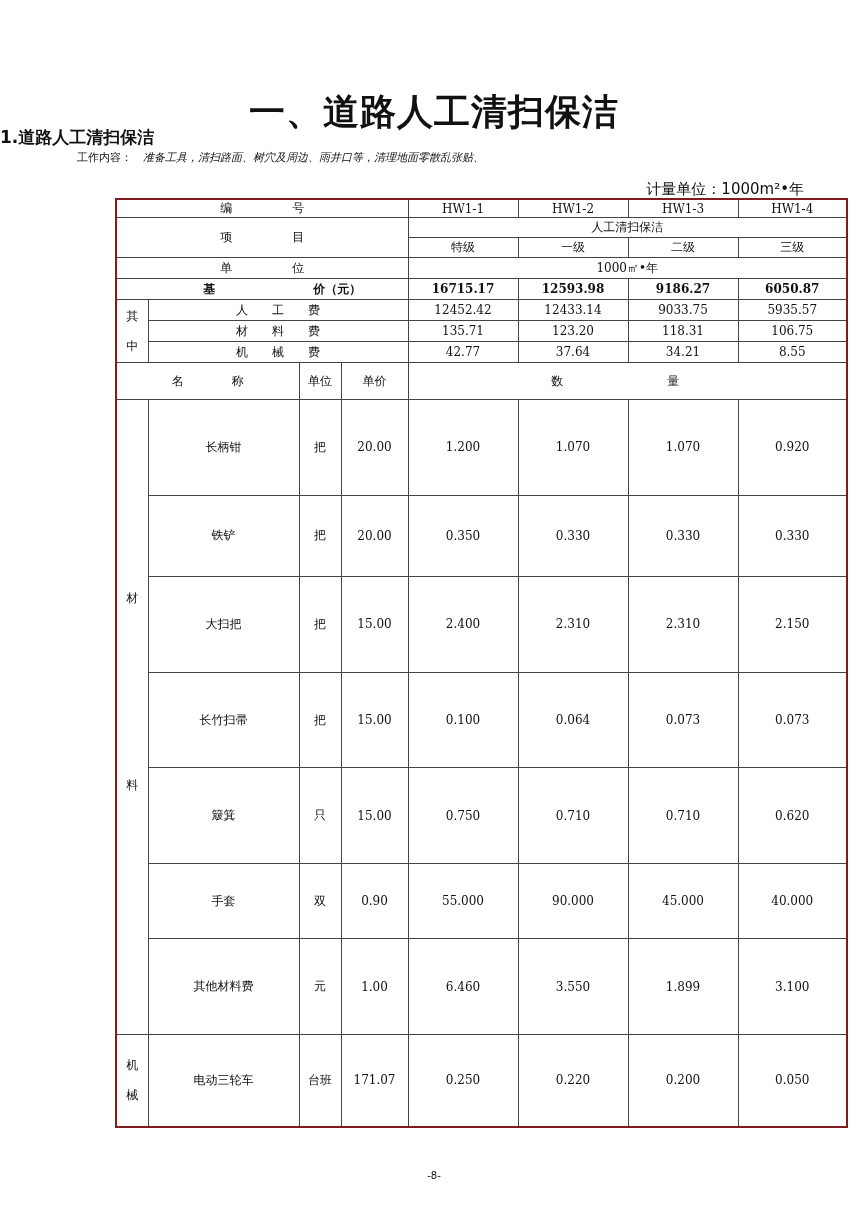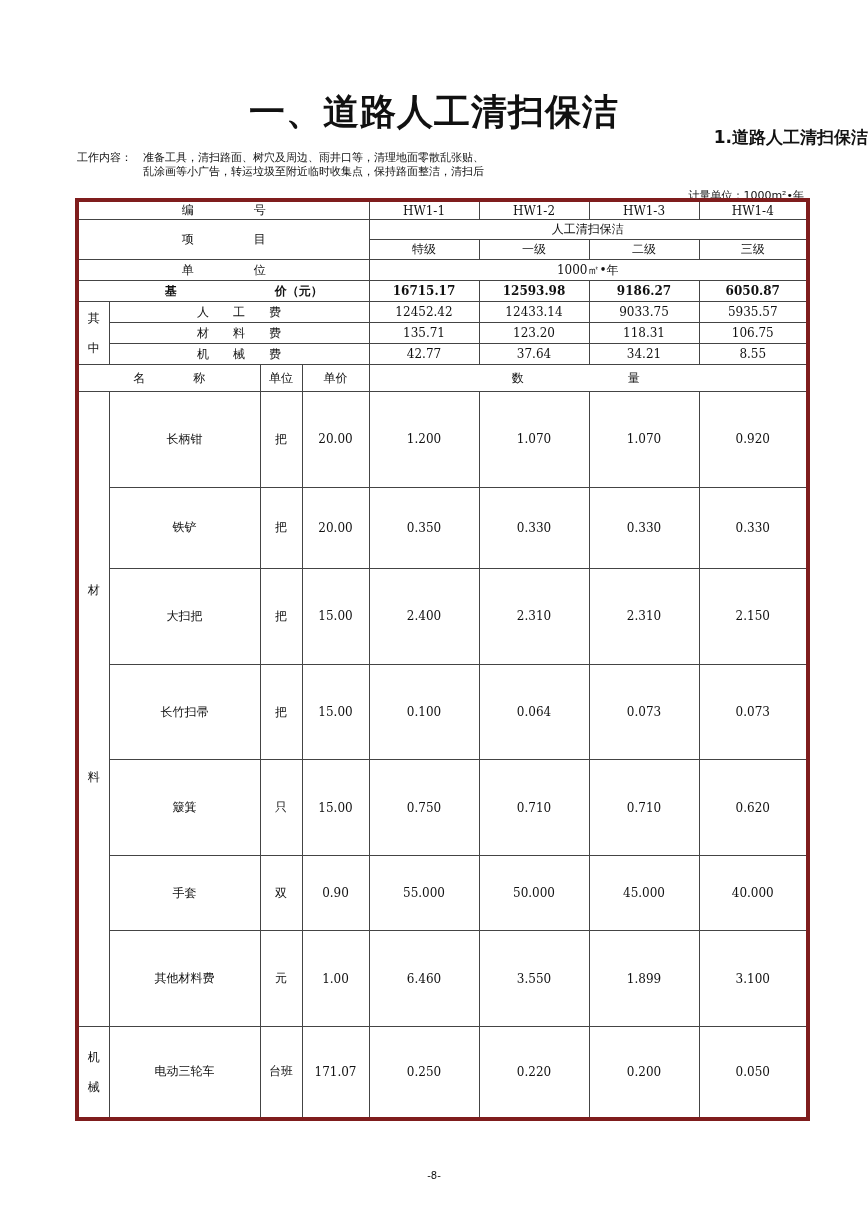--- a/index.html
+++ b/index.html
@@ -1,53 +1,52 @@
 <!DOCTYPE html>
 <html><head>
 <meta charset="utf-8">
 <style>
   html, body { margin: 0; padding: 0; background: #ffffff; }
   body { width: 868px; height: 1228px; position: relative; overflow: hidden;
          font-family: "DejaVu Serif", "Liberation Serif", serif; color: #111; }
   .title { position: absolute; left: 0; width: 868px; top: 88px; text-align: center;
            font-family: "DejaVu Sans", "Liberation Sans", sans-serif; font-weight: bold;
            font-size: 36px; letter-spacing: 1px; }
-  .subtitle { position: absolute; left: 0; width: 868px; top: 126px; text-align: right;
+  .subtitle { position: absolute; left: 0; width: 868px; top: 126px; text-align: left;
               font-family: "DejaVu Sans", "Liberation Sans", sans-serif; font-weight: bold;
               font-size: 17px; }
   .work { position: absolute; left: 77px; top: 151px; font-size: 11px; line-height: 14px; }
   .work .lbl { position: absolute; left: 0; top: 0; white-space: nowrap; }
-  .work .txt { position: absolute; left: 66px; top: 0; width: 440px; }
+  .work .txt { position: absolute; left: 66px; top: 0; width: 440px; font-style: italic; }
   .work .txt div { white-space: nowrap; }
-  .unit-label { position: absolute; right: 64px; top: 188px; font-size: 11px;
+  .unit-label { position: absolute; right: 64px; top: 180px; font-size: 15px;
                 font-family: "DejaVu Sans", "Liberation Sans", sans-serif; white-space: nowrap; }
 
   table.quota { position: absolute; left: 75px; top: 198px; width: 731px;
                 border-collapse: collapse; table-layout: fixed; font-size: 12px; }
   table.quota td { border: 1px solid #444; padding: 0; text-align: center; vertical-align: middle;
                    overflow: hidden; white-space: nowrap; }
-  table.quota { border: 4px solid #7f1d1d; }
+  table.quota { border: 2px solid #7f1d1d; margin-left: 40px; }
   .bold-top td { border-top: 2px solid #222; }
   .bold { font-weight: bold; }
   td.name { text-align: left; padding-left: 2px; }
   td.vert { line-height: 30px; }
   .page-num { position: absolute; left: 0; width: 868px; top: 1170px; text-align: center;
               font-size: 10px; font-family: "DejaVu Sans", "Liberation Sans", sans-serif; }
 </style>
 </head>
 <body>
 
 <div class="title">一、道路人工清扫保洁</div>
 <div class="subtitle">1.道路人工清扫保洁</div>
 
 <div class="work">
   <span class="lbl">工作内容：</span>
   <div class="txt">
     <div>准备工具，清扫路面、树穴及周边、雨井口等，清理地面零散乱张贴、</div>
-    <div>乱涂画等小广告，转运垃圾至附近临时收集点，保持路面整洁，清扫后</div>
   </div>
 </div>
 <div class="unit-label">计量单位：1000m²•年</div>
 
 <table class="quota">
   <colgroup>
     <col style="width:32px">
     <col style="width:151px">
     <col style="width:42px">
     <col style="width:67px">
@@ -111,21 +110,21 @@
     <td>106.75</td>
   </tr>
   <tr style="height:21px">
     <td colspan="3">机　　械　　费</td>
     <td>42.77</td>
     <td>37.64</td>
     <td>34.21</td>
     <td>8.55</td>
   </tr>
 
-  <tr style="height:27px">
+  <tr style="height:37px">
     <td colspan="2">名　　　　称</td>
     <td>单位</td>
     <td>单价</td>
     <td colspan="4">
       <span style="display:inline-block;width:220px;text-align:center">数</span><span style="display:inline-block;width:140px;text-align:left">量</span>
     </td>
   </tr>
 
   <tr style="height:93px">
     <td rowspan="7">
@@ -177,21 +176,21 @@
     <td>0.750</td>
     <td>0.710</td>
     <td>0.710</td>
     <td>0.620</td>
   </tr>
   <tr style="height:73px">
     <td class="name">手套</td>
     <td>双</td>
     <td>0.90</td>
     <td>55.000</td>
-    <td>50.000</td>
+    <td>90.000</td>
     <td>45.000</td>
     <td>40.000</td>
   </tr>
   <tr style="height:93px">
     <td class="name">其他材料费</td>
     <td>元</td>
     <td>1.00</td>
     <td>6.460</td>
     <td>3.550</td>
     <td>1.899</td>

